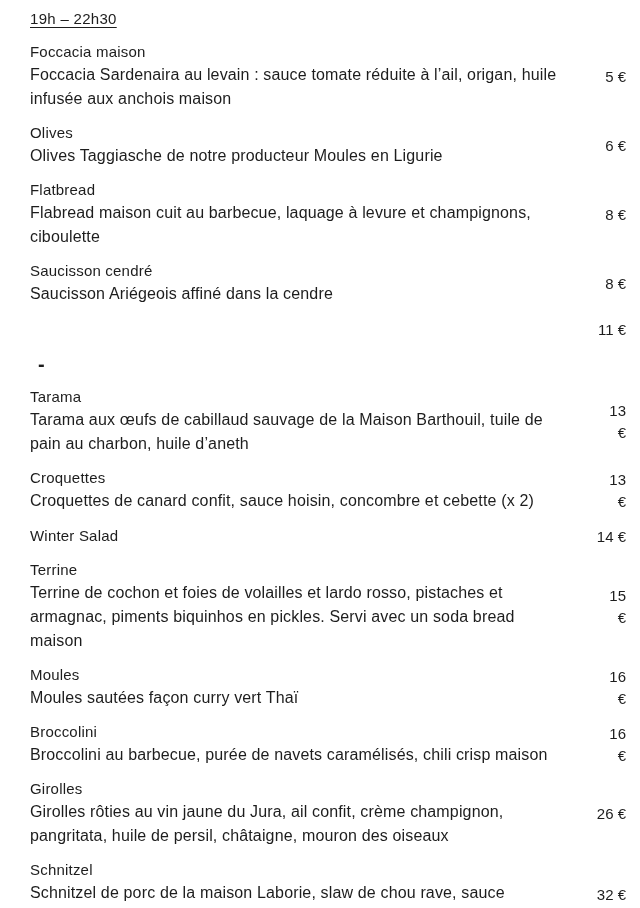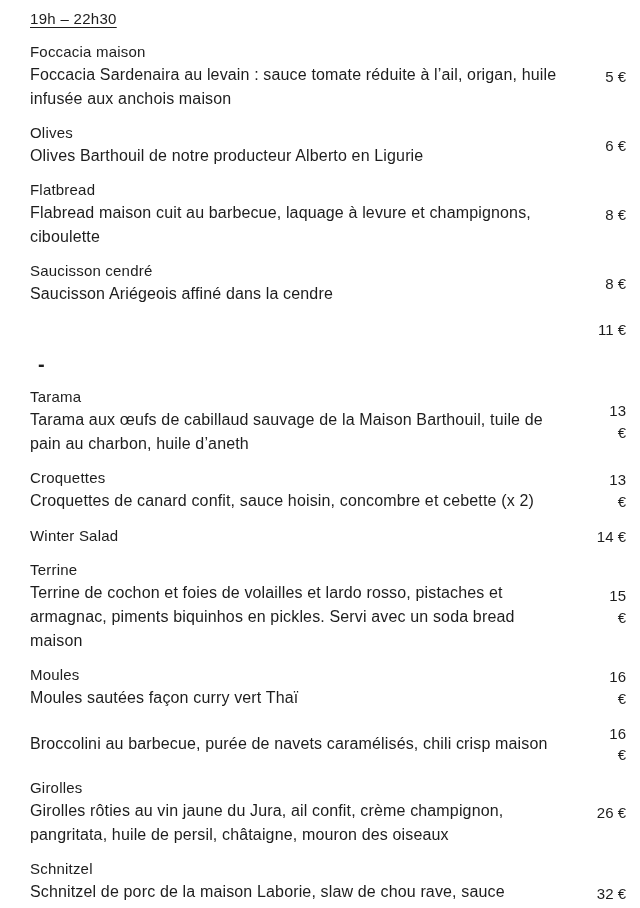--- a/index.html
+++ b/index.html
@@ -67,21 +67,21 @@
     <div class="item-text">
       <div class="item-name">Foccacia maison</div>
       <div class="item-desc">Foccacia Sardenaira au levain : sauce tomate réduite à l’ail, origan, huile infusée aux anchois maison</div>
     </div>
     <div class="item-price">5 €</div>
   </div>
 
   <div class="menu-item">
     <div class="item-text">
       <div class="item-name">Olives</div>
-      <div class="item-desc">Olives Barthouil de notre producteur Alberto en Ligurie</div>
+      <div class="item-desc">Olives Taggiasche de notre producteur Moules en Ligurie</div>
     </div>
     <div class="item-price">6 €</div>
   </div>
 
   <div class="menu-item">
     <div class="item-text">
       <div class="item-name">Flatbread</div>
       <div class="item-desc">Flabread maison cuit au barbecue, laquage à levure et champignons, ciboulette</div>
     </div>
     <div class="item-price">8 €</div>
@@ -141,20 +141,21 @@
     <div class="item-text">
       <div class="item-name">Moules</div>
       <div class="item-desc">Moules sautées façon curry vert Thaï</div>
     </div>
     <div class="item-price">16
 €</div>
   </div>
 
   <div class="menu-item">
     <div class="item-text">
+      <div class="item-name">Broccolini</div>
       <div class="item-desc">Broccolini au barbecue, purée de navets caramélisés, chili crisp maison</div>
     </div>
     <div class="item-price">16
 €</div>
   </div>
 
 
   <div class="menu-item">
     <div class="item-text">
       <div class="item-name">Girolles</div>

